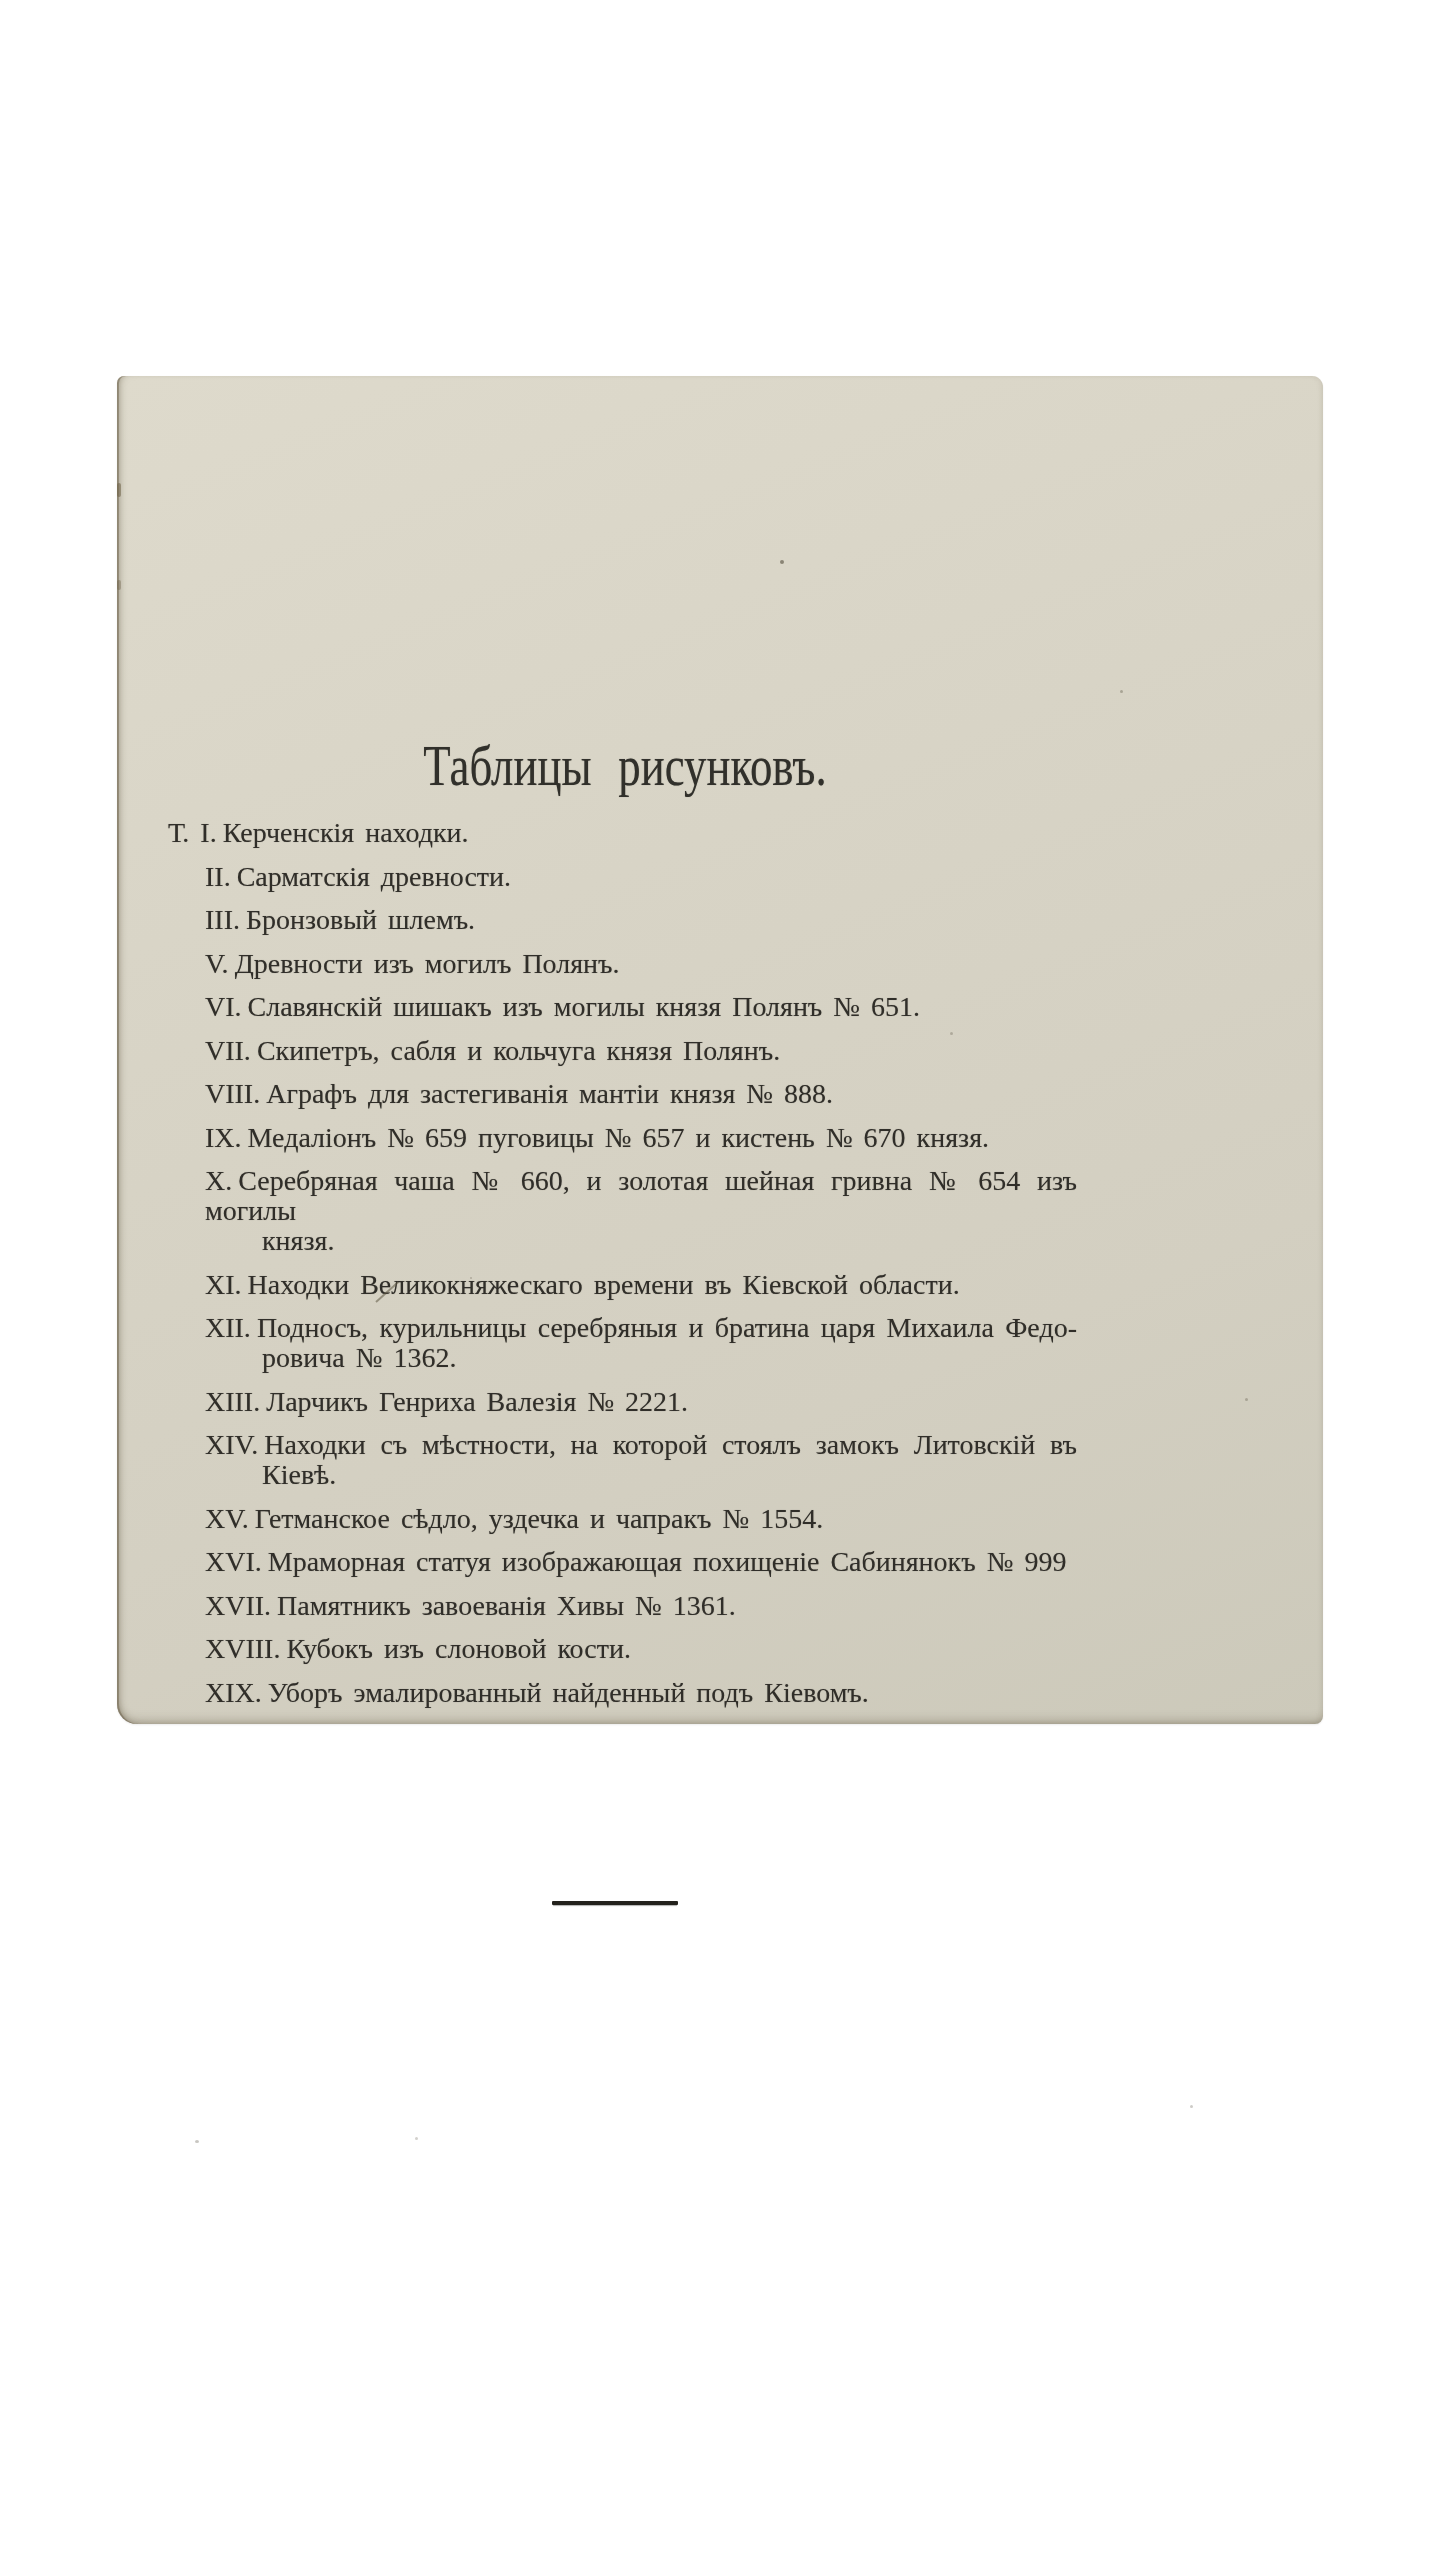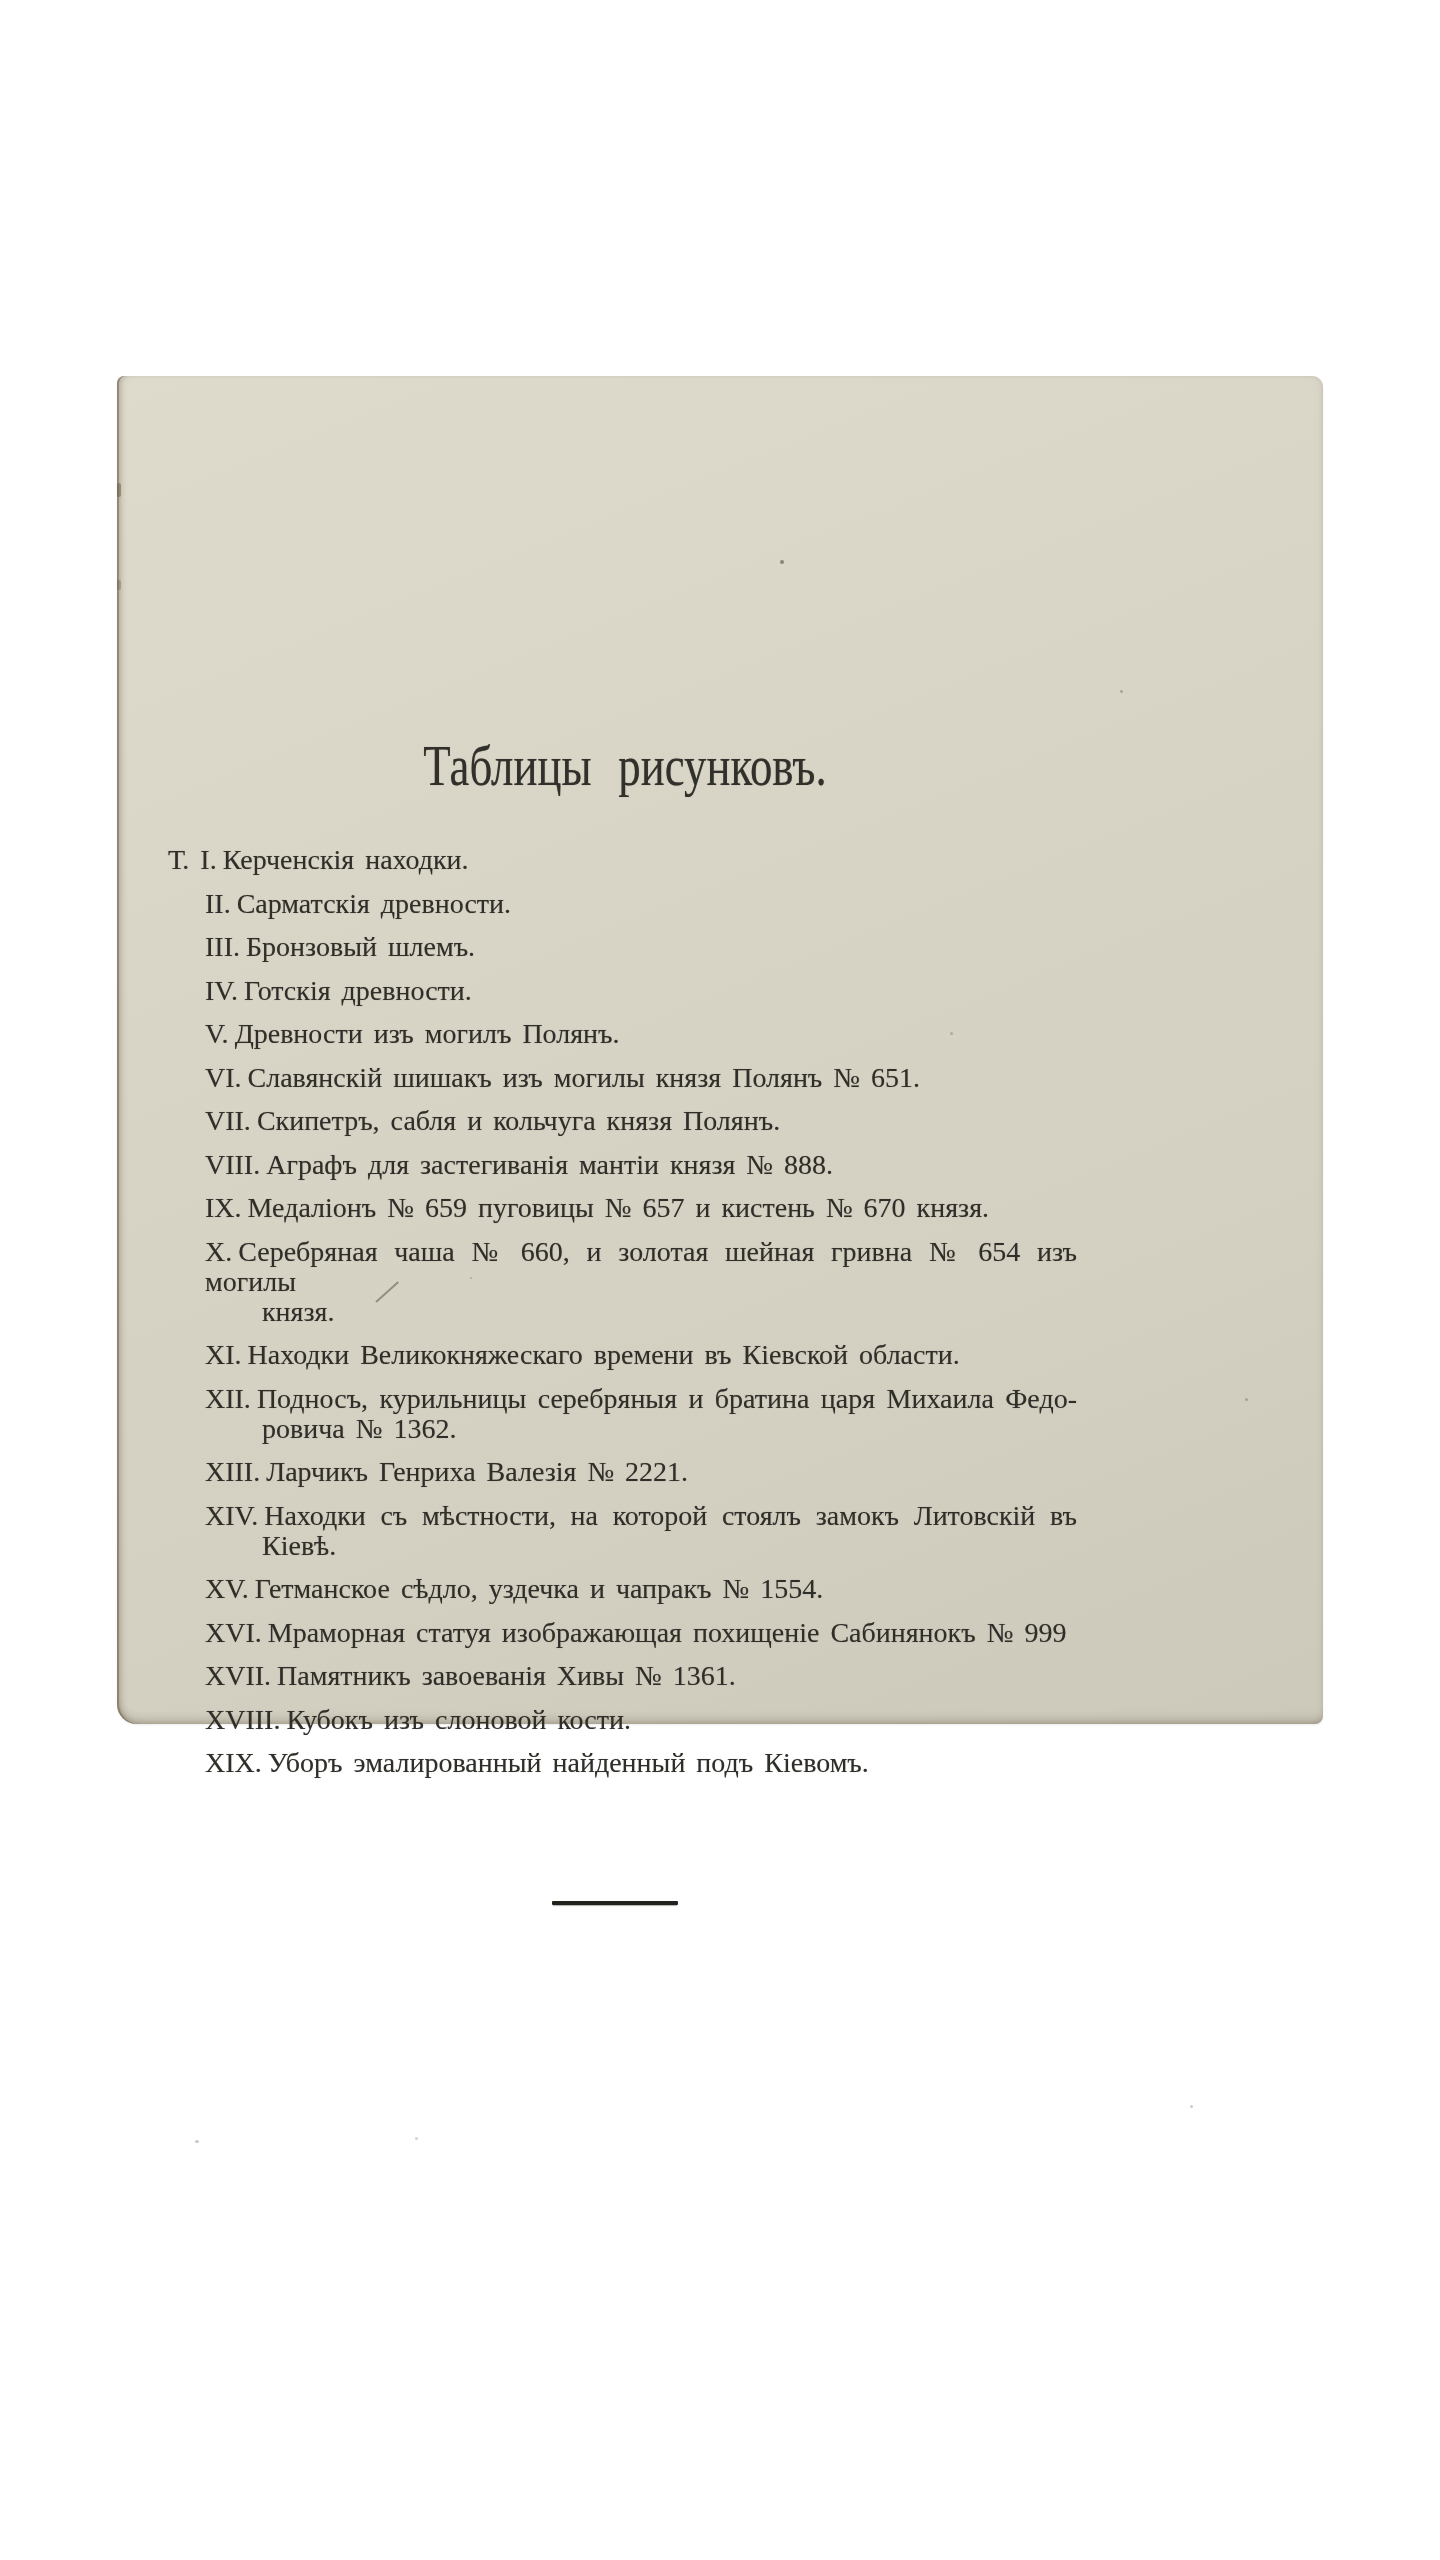--- a/index.html
+++ b/index.html
@@ -30,21 +30,21 @@
     font-size:56px; line-height:64px;
     color:#31302b;
     word-spacing:0.35em;
     letter-spacing:0px;
     transform:scaleX(0.80);
     text-shadow:0 0 1px rgba(49,48,43,0.45);
     white-space:nowrap;
   }
   .plates-list{
     position:absolute;
-    left:88px; top:469px; width:872px;
+    left:88px; top:442px; width:872px;
     font-size:28px; line-height:30px;
     color:#302e29;
     word-spacing:4px;
     text-shadow:0 0 1px rgba(48,46,41,0.35);
   }
   .toc-item{ margin-bottom:13.5px; }
   .toc-item .ln1{ white-space:nowrap; }
   .toc-item.wrap2 .ln1{
     white-space:normal;
     text-align:justify;
@@ -84,23 +84,20 @@
     </div>
 
     <div class="toc-item">
       <div class="ln1"><span class="num">II.</span><span>Сарматскія древности.</span></div>
     </div>
 
     <div class="toc-item">
       <div class="ln1"><span class="num">III.</span><span>Бронзовый шлемъ.</span></div>
     </div>
 
-    <div class="toc-item">
-      <div class="ln1"><span class="num">IV.</span><span>Готскія древности.</span></div>
-    </div>
 
     <div class="toc-item">
       <div class="ln1"><span class="num">V.</span><span>Древности изъ могилъ Полянъ.</span></div>
     </div>
 
     <div class="toc-item">
       <div class="ln1"><span class="num">VI.</span><span>Славянскій шишакъ изъ могилы князя Полянъ № 651.</span></div>
     </div>
 
     <div class="toc-item">

